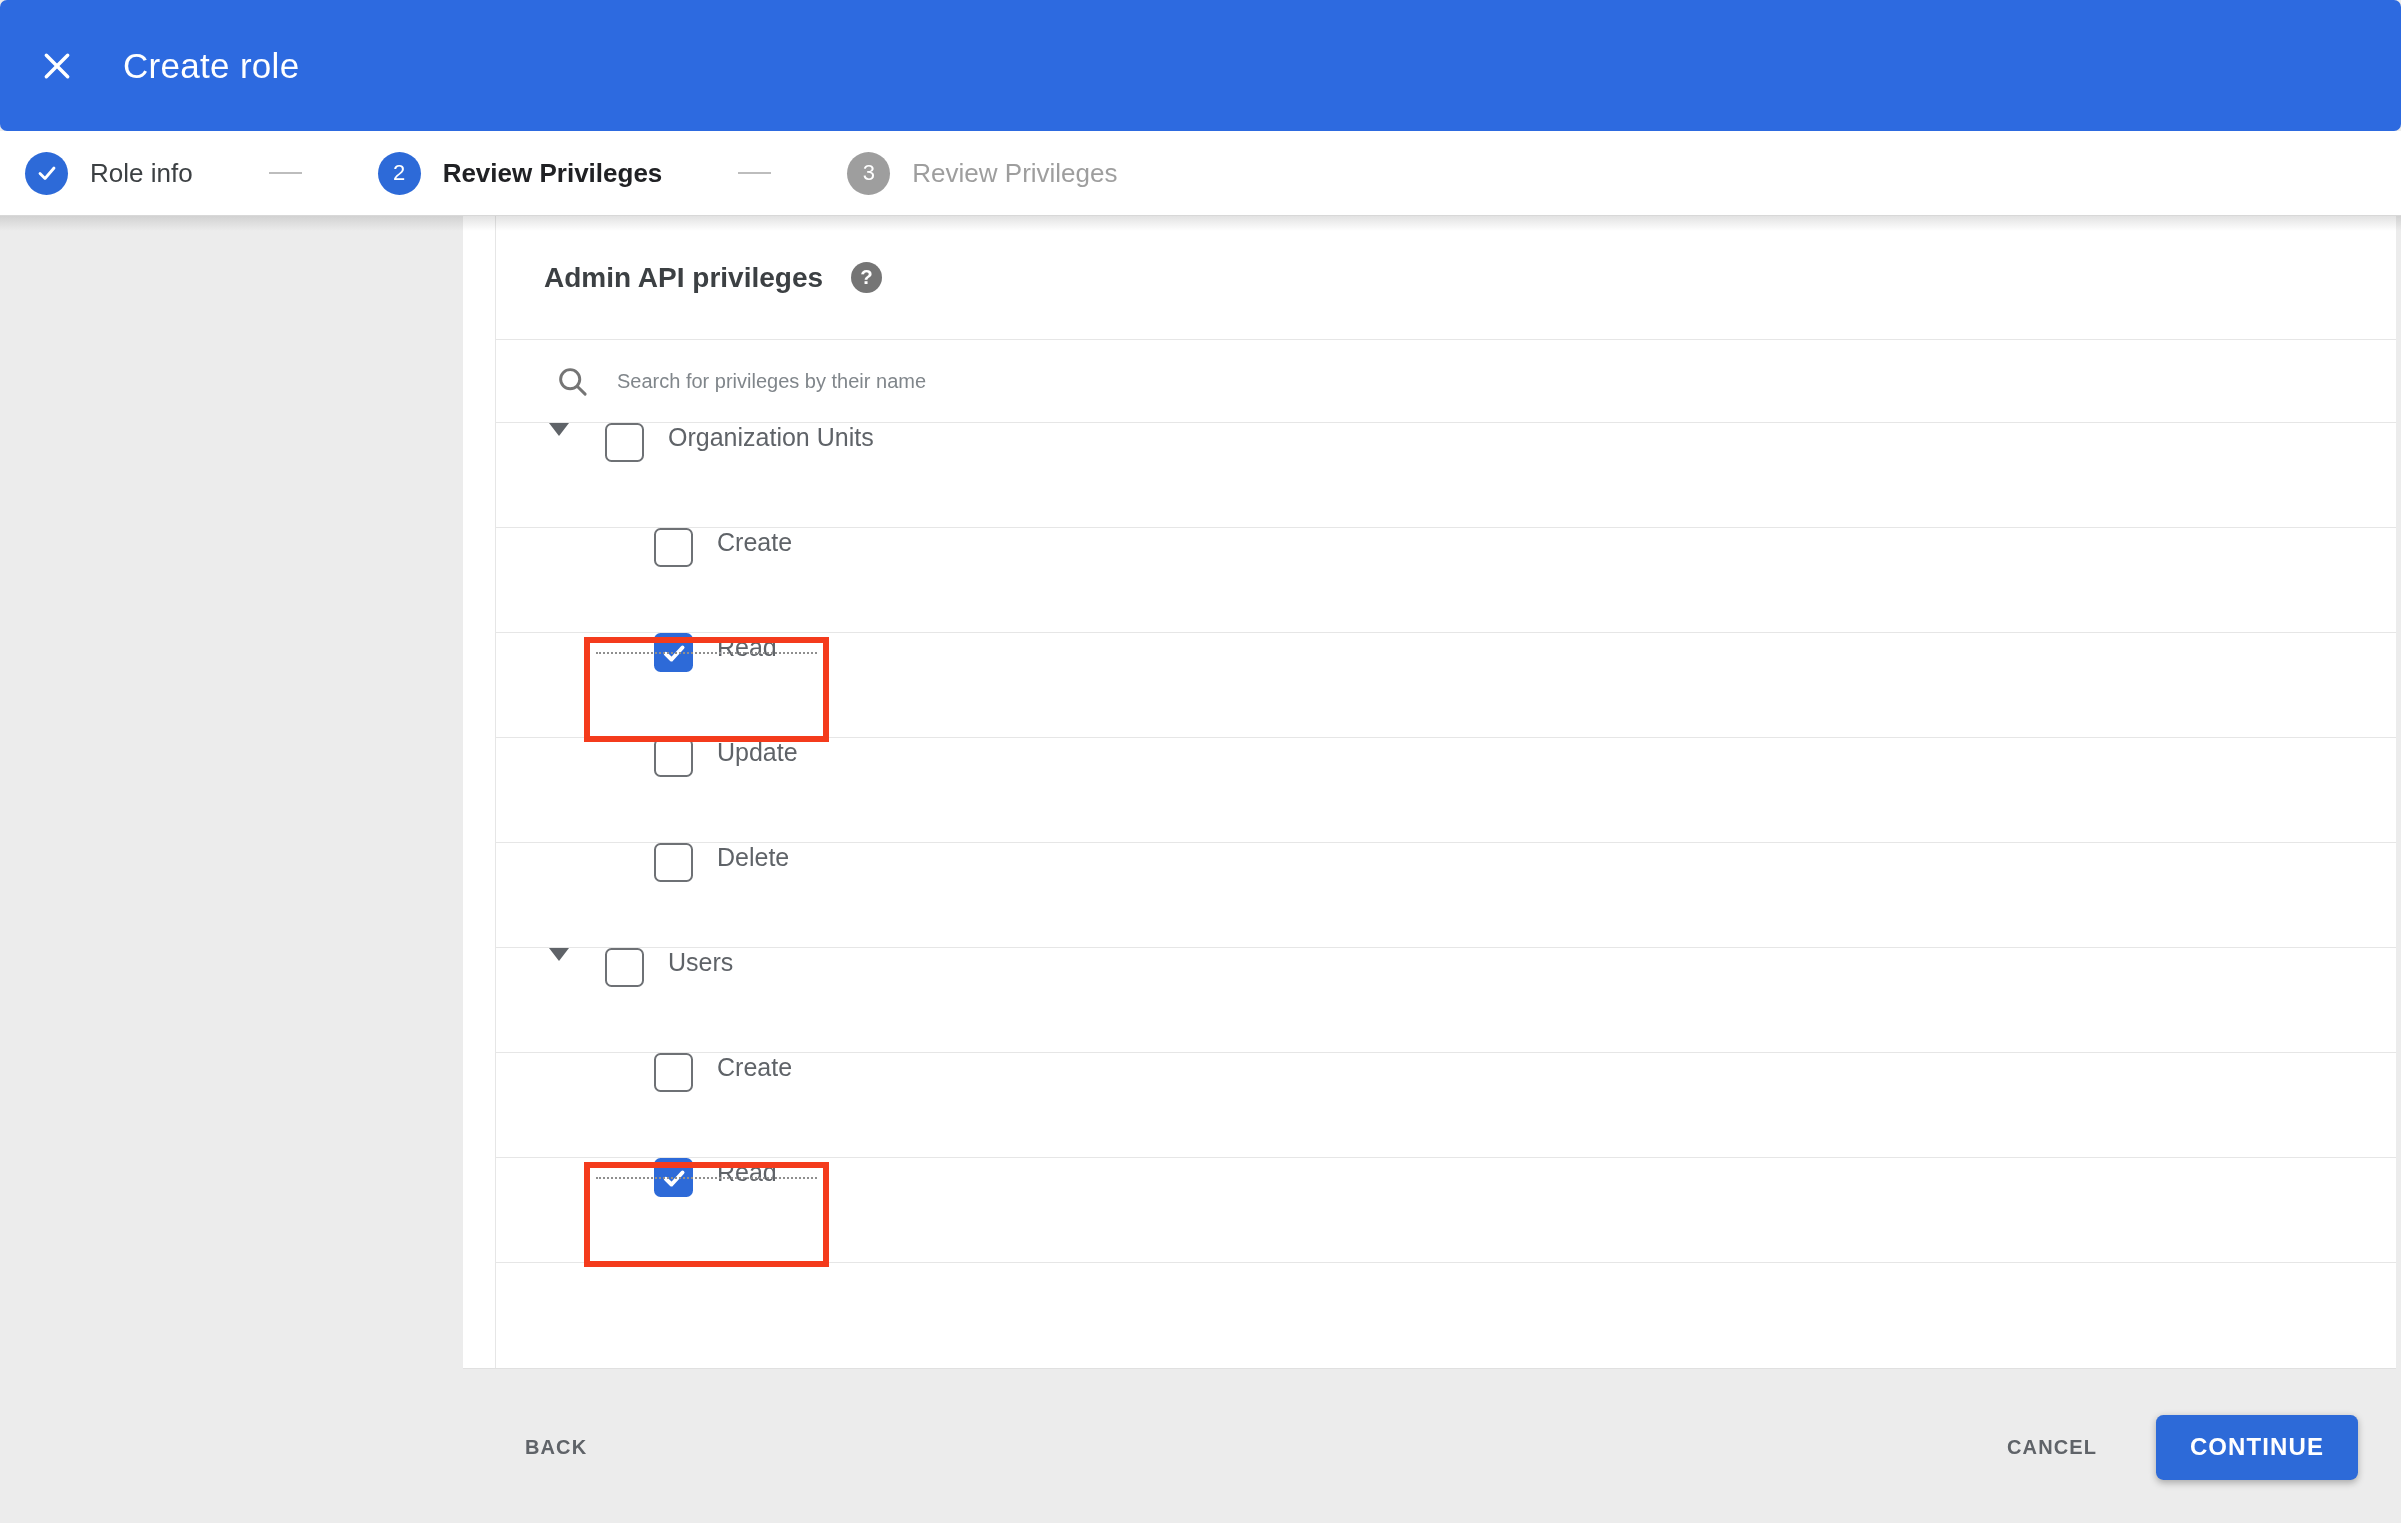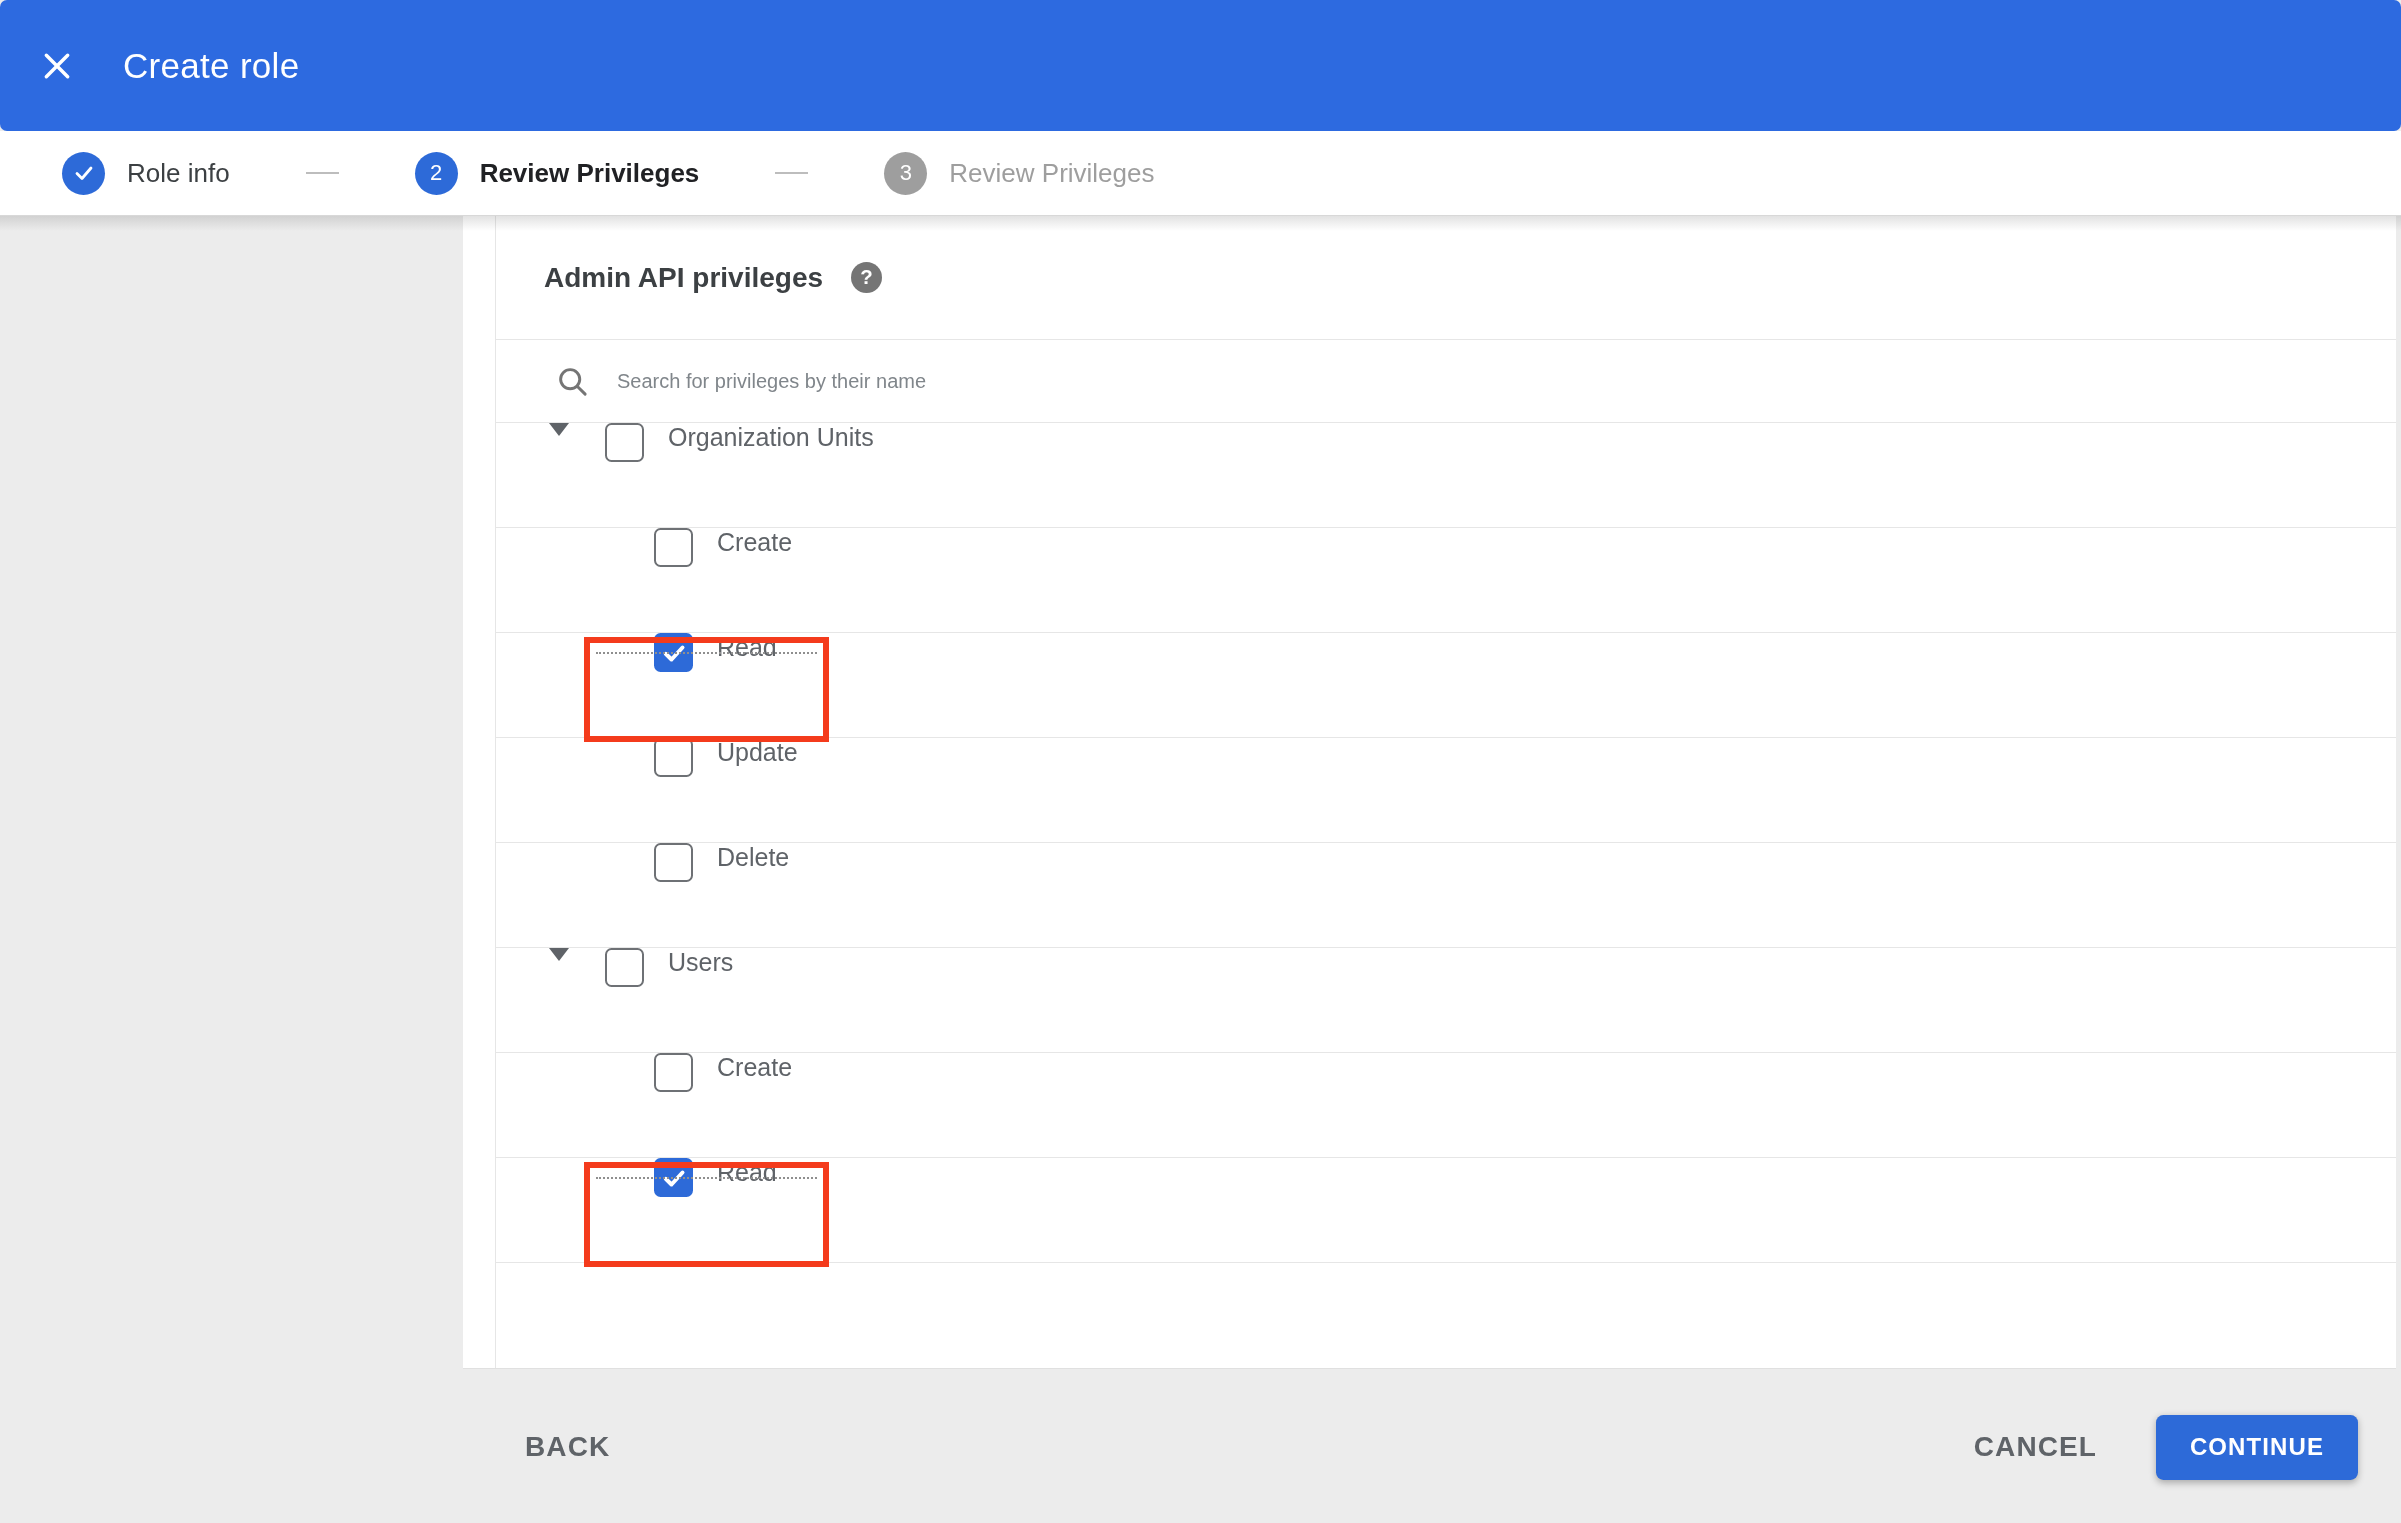--- a/index.html
+++ b/index.html
@@ -9,21 +9,21 @@
 
   
   .appbar { position:absolute; top:0; left:0; width:100%; height:131px;
             background:var(--header-blue,#2d6ae0); display:flex; align-items:center;border-radius:7px; }
   .close-btn { width:41px; height:41px; margin-left:41px; background:none; border:none; padding:0; cursor:pointer; }
   .close-btn svg { width:32px; height:32px; display:block; }
   .appbar-title { color:#fff; font-size:35px; font-weight:400; margin-left:41px; letter-spacing:0.3px; }
 
   
   .stepper { position:absolute; top:131px; left:0; width:100%; height:85px; background:#fff;
-             border-bottom:0.9px solid #d8d8d8; display:flex; align-items:center; padding-left:62px; z-index:2;gap:48px; }
+             border-bottom:0.9px solid #d8d8d8; display:flex; align-items:center; padding-left:25px; z-index:2;gap:48px; }
   .step { display:flex; align-items:center; }
   .step-circle { width:43px; height:43px; border-radius:50%; background:var(--accent-blue,#2d6ad8);
                  color:#fff; font-size:22px; display:flex; align-items:center; justify-content:center; flex:none; }
   .step-circle svg { width:24px; height:24px; display:block; }
   .step.upcoming .step-circle { background:var(--inactive-gray,#9e9e9e); }
   .step-label { margin-left:22px; font-size:26px; color:#3c4043; }
   .step.active .step-label { font-weight:700; color:#202124; }
   .step.upcoming .step-label { color:var(--inactive-gray,#9e9e9e); }
   .step-dash { width:33px; height:2.8px; background:#bdbdbd; margin:0 28px; }
 
@@ -61,21 +61,21 @@
   .row-label { margin-left:24px; font-size:25px; color:#5f6368; }
 
   .red-box { position:absolute; left:88px; top:3.7px; width:245px; height:105px;
              border:6.5px solid var(--highlight-red,#f43b1c); z-index:2; pointer-events:none; }
   .hl-dotted { position:absolute; left:5.6px; right:5.6px; top:9.3px; border-top:2.8px dotted #8f8f8f; }
 
   .empty-row { height:35px; }
 
   
   .footer { position:absolute; left:0; top:1370px; width:100%; height:154px; display:flex; align-items:center; }
-  .text-btn { background:none; border:none; font-family:inherit; font-size:28px; font-weight:700;
+  .text-btn { background:none; border:none; font-family:inherit; font-size:20px; font-weight:700;
               color:#5f6368; letter-spacing:1.1px; cursor:pointer; padding:9.3px 13px; }
   .back-btn { margin-left:512px; }
   .spacer { flex:1; }
   .cancel-btn { margin-right:46px; }
   .continue-btn { width:202px; height:65px; margin-right:43px; background:var(--accent-blue,#2d6ad8);
                   border:none; border-radius:7.4px; color:#fff; font-size:24px; font-weight:700;
                   letter-spacing:1.1px; font-family:inherit; cursor:pointer;
                   box-shadow:0 2.8px 7.4px rgba(0,0,0,0.28); }
 </style>
 </head>

